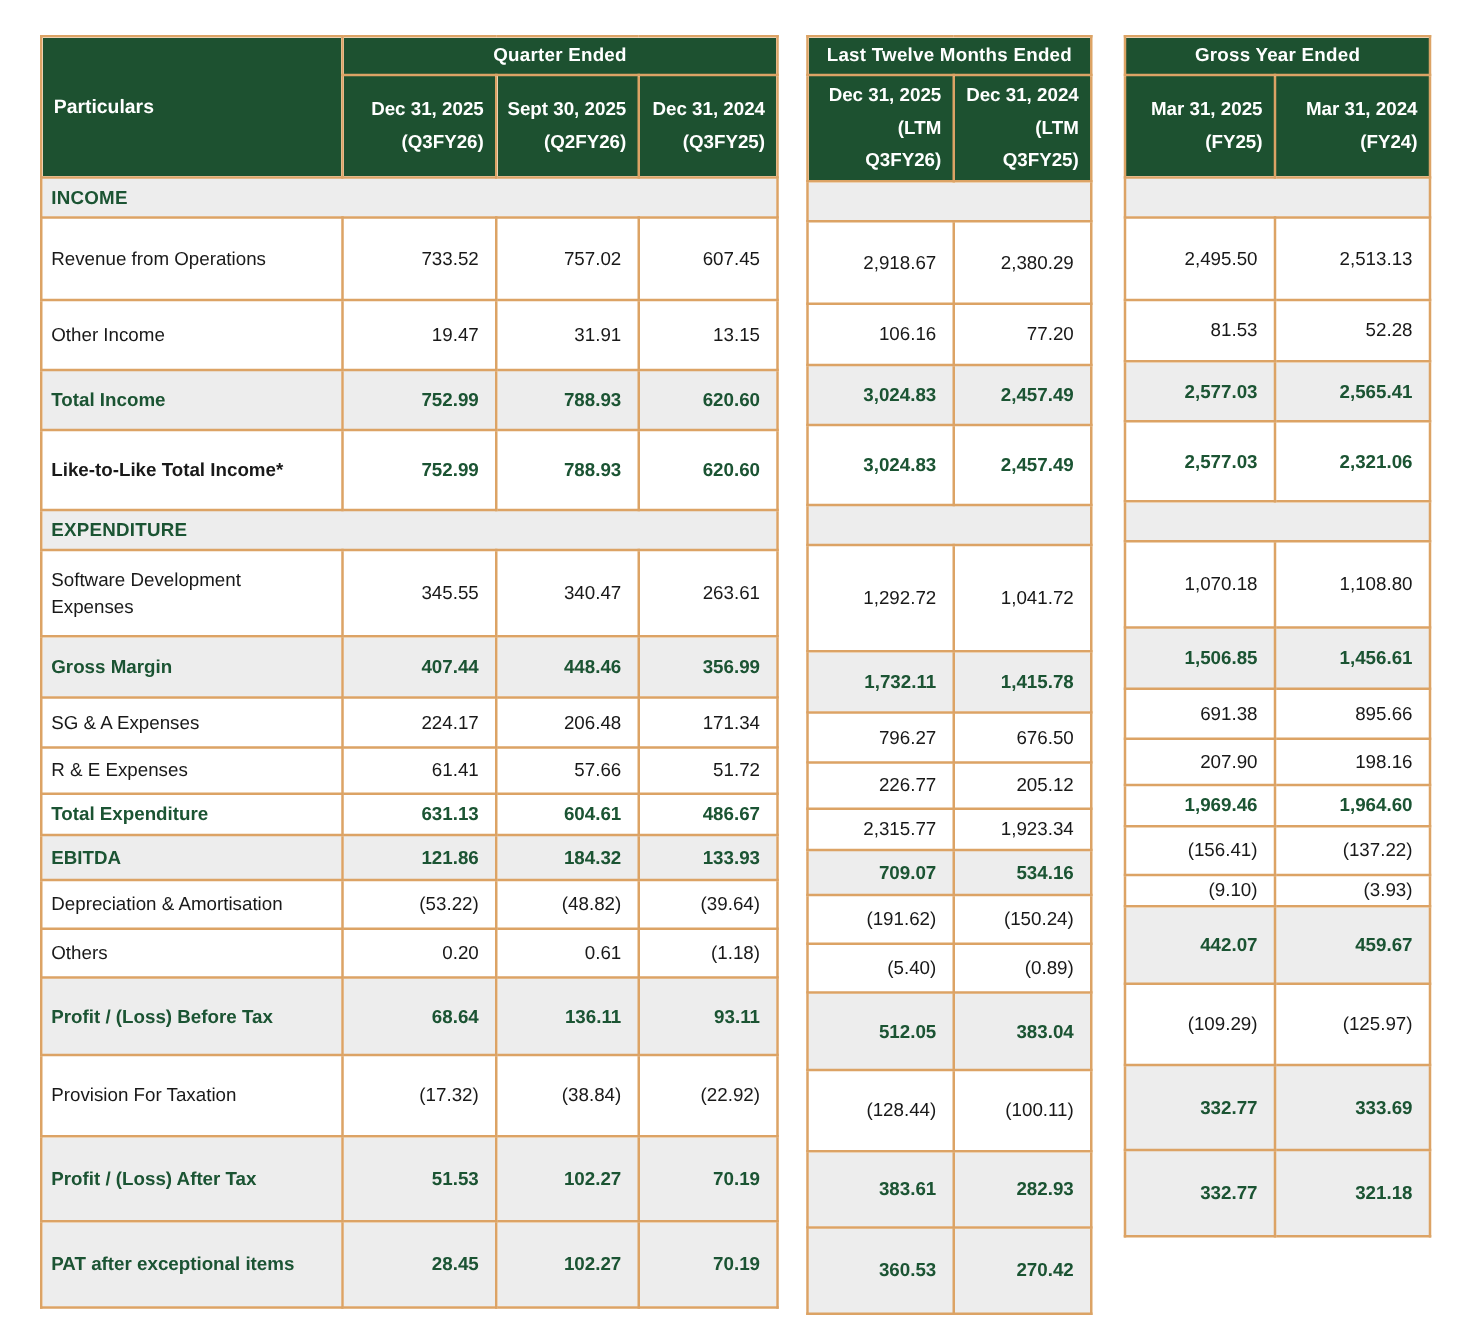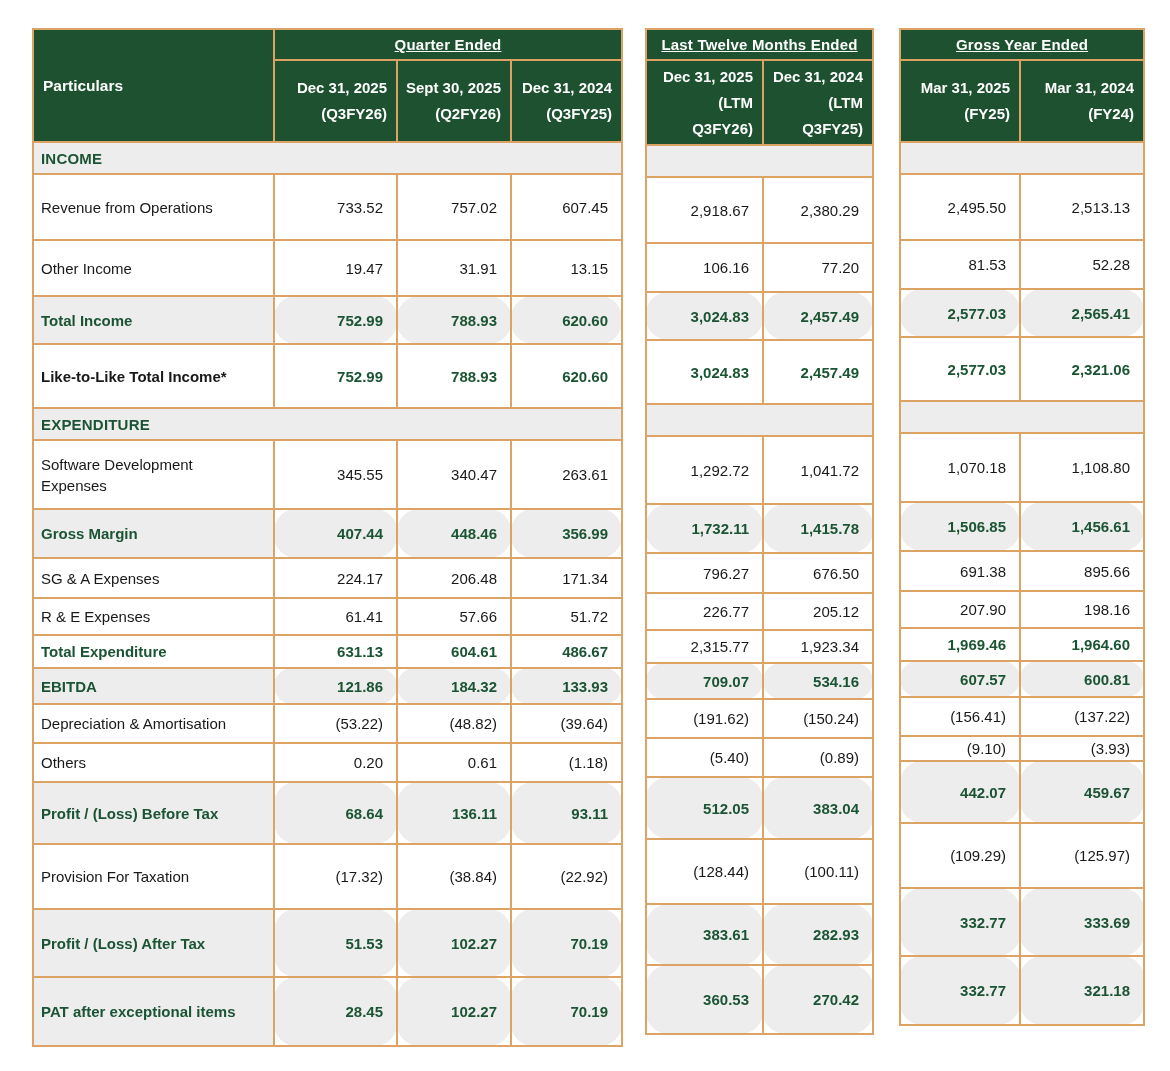--- a/index.html
+++ b/index.html
@@ -12,41 +12,41 @@
     border-collapse:collapse;table-layout:fixed;position:absolute;top:28px;
   }
   #t1{left:32px;width:589px;}
   #t2{left:645px;width:227px;}
   #t3{left:899px;width:244px;}
   th,td{border:2px solid #dca365;overflow:hidden;}
   th{
     background:#1d5130;color:#ffffff;font-size:15px;font-weight:700;
     vertical-align:middle;
   }
-  th.group{text-align:center;letter-spacing:.2px;padding:0 2px;text-decoration:underline;}
+  th.group{text-align:center;letter-spacing:.2px;padding:0 2px;}
   th.particulars{text-align:left;padding:2px 4px 2px 9px;font-size:15.5px;}
   th.colh{
     text-align:right;padding:3px 9px 3px 4px;white-space:pre-line;
     line-height:1.72;
   }
   td{
     font-size:15px;color:#191919;vertical-align:middle;background:#ffffff;
   }
   tr.gray td{background:#ededed;}
   td.lab{
     text-align:left;padding:3px 4px 3px 7px;line-height:1.4;white-space:pre-line;
   }
   td.val{text-align:right;padding:3px 13px 3px 2px;}
   td.section-cell{
     color:#1b5433;font-weight:700;text-align:left;padding:3px 4px 3px 7px;
     background:#ededed;font-size:15px;letter-spacing:.2px;
   }
   .ls-g{color:#1b5433;font-weight:700;}
   .ls-b{color:#191919;font-weight:700;}
-  .vb{color:#1b5433;font-weight:700;border-radius:22px;}
+  .vb{color:#1b5433;font-weight:700;}
 </style>
 </head>
 <body>
 
 <table id="t1">
   <colgroup>
     <col style="width:241px">
       <col style="width:123px">
       <col style="width:114px">
       <col style="width:111px">
@@ -206,21 +206,21 @@
         <td class="val vb">3,024.83</td>
         <td class="val vb">2,457.49</td>
       </tr>
       <tr style="height: 64px;">
         <td class="val vb">3,024.83</td>
         <td class="val vb">2,457.49</td>
       </tr>
       <tr class="gray" style="height: 32px;">
         <td class="section-cell" colspan="2"></td>
       </tr>
-      <tr style="height: 68px; border-radius: 13px;">
+      <tr style="height: 85px; border-radius: 13px;">
         <td class="val ">1,292.72</td>
         <td class="val ">1,041.72</td>
       </tr>
       <tr class="gray" style="height: 49px;">
         <td class="val vb">1,732.11</td>
         <td class="val vb">1,415.78</td>
       </tr>
       <tr style="height: 40px;">
         <td class="val ">796.27</td>
         <td class="val ">676.50</td>
@@ -316,24 +316,20 @@
         <td class="val ">895.66</td>
       </tr>
       <tr style="height: 37px;">
         <td class="val ">207.90</td>
         <td class="val ">198.16</td>
       </tr>
       <tr style="height: 33px;">
         <td class="val vb">1,969.46</td>
         <td class="val vb">1,964.60</td>
       </tr>
-      <tr class="gray" style="height: 36px;">
-        <td class="val vb">607.57</td>
-        <td class="val vb">600.81</td>
-      </tr>
       <tr style="height: 39px;">
         <td class="val ">(156.41)</td>
         <td class="val ">(137.22)</td>
       </tr>
       <tr style="height: 24px;">
         <td class="val ">(9.10)</td>
         <td class="val ">(3.93)</td>
       </tr>
       <tr class="gray" style="height: 62px;">
         <td class="val vb">442.07</td>

